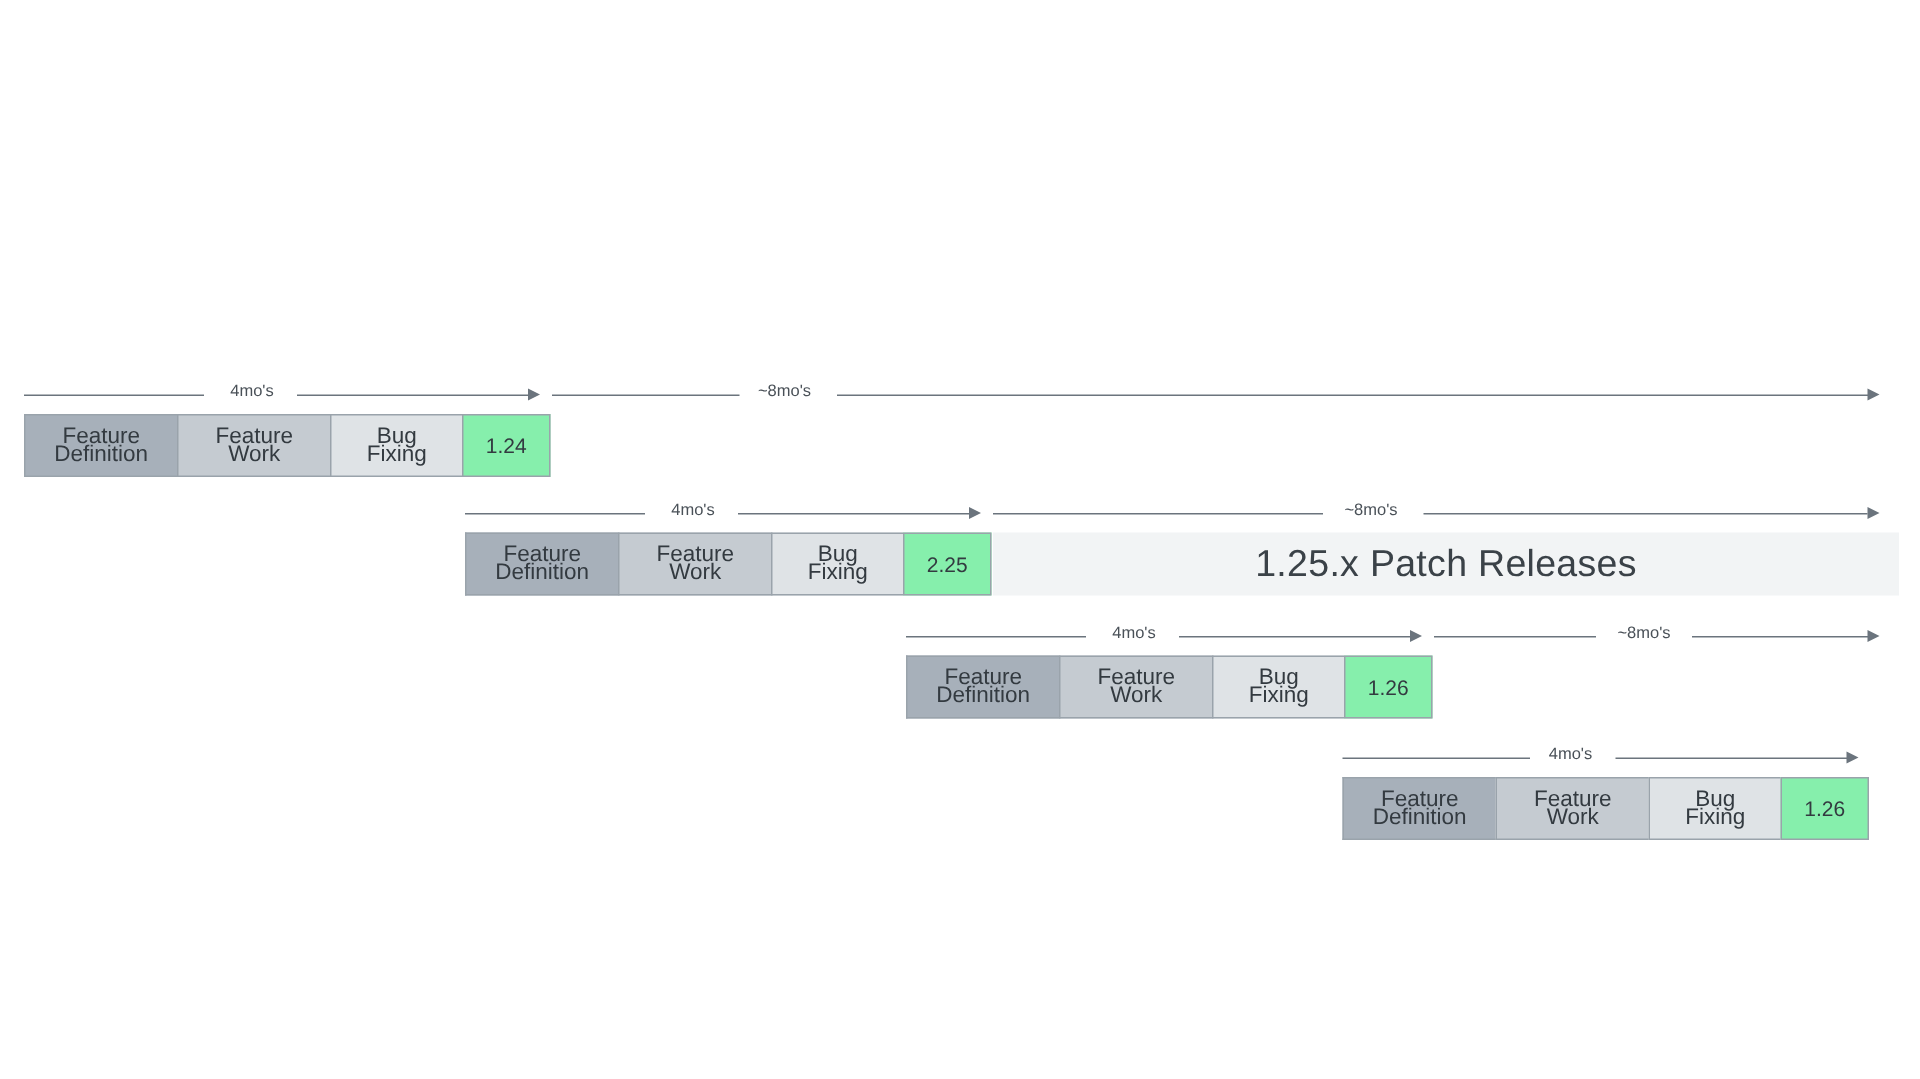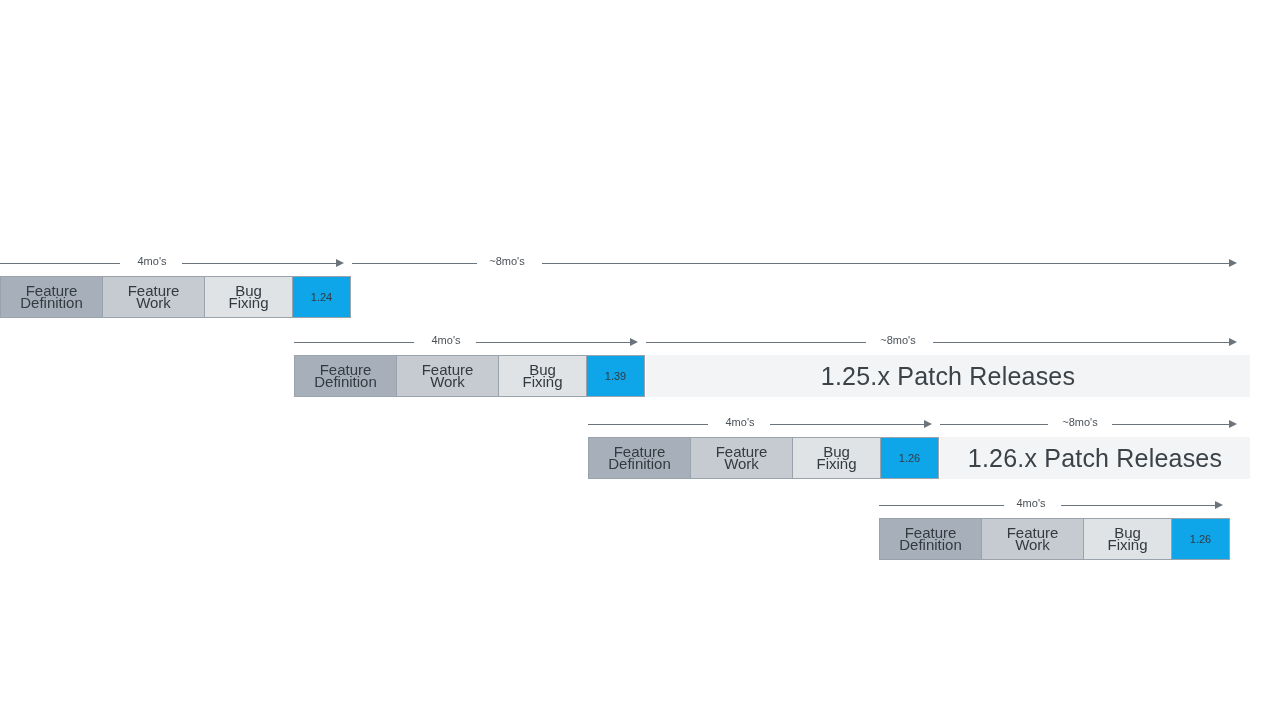--- a/index.html
+++ b/index.html
@@ -4,21 +4,21 @@
 <style>
   html,body{margin:0;padding:0;}
   body{
     width:1280px;height:719px;background:#ffffff;overflow:hidden;
     font-family:"Liberation Sans", sans-serif;
     color:#2b3137;
   }
   #stage{position:relative;width:1280px;height:719px;}
 
   
-  .row{position:absolute;height:90px;}
+  .row{position:absolute;height:90px;margin-left:16px;}
 
   
   .patch-bar{
     position:absolute;
     background:#f2f4f5;
     display:flex;align-items:center;justify-content:center;
   }
   .patch-bar-label{
     font-size:25px;
     font-weight:400;
@@ -37,21 +37,21 @@
     font-size:15px;
     line-height:12.5px;
     color:#333a40;
     box-sizing:border-box;
   }
   .phase:last-child{border-right:1px solid #9aa3ab;}
   .phase .txt{display:block;}
   .p-def{background:#a7b0ba;width:102px;}
   .p-work{background:#c5cbd1;width:102px;}
   .p-bug{background:#dfe3e6;width:88px;}
-  .p-ver{background:#0ea5e9;width:59px;font-size:11px;}
+  .p-ver{background:#86efac;width:59px;font-size:14px;}
 
   
   .dim{position:absolute;height:18px;}
   .dim .line{
     position:absolute;top:8px;height:1px;background:#6b747d;
   }
   .dim .lbl{
     position:absolute;top:0px;
     font-size:11px;color:#4a5158;white-space:nowrap;
     transform:translateX(-50%);
@@ -125,44 +125,41 @@
       <div class="phase p-def">
         <span class="txt"><span>Feature</span><br><span>Definition</span></span>
       </div>
       <div class="phase p-work">
         <span class="txt"><span>Feature</span><br><span>Work</span></span>
       </div>
       <div class="phase p-bug">
         <span class="txt"><span>Bug</span><br><span>Fixing</span></span>
       </div>
       <div class="phase p-ver">
-        <span class="txt">1.39</span>
+        <span class="txt">2.25</span>
       </div>
     </div>
   </div>
 
   <div class="row" style="left:588px;top:410px;width:662px;">
 
     <div class="dim" style="left:0px;top:6px;width:345px;">
       <div class="line" style="left:0px;width:120px;"></div>
       <div class="lbl" style="left:152px;">4mo's</div>
       <div class="line" style="left:182px;width:155px;"></div>
       <div class="head" style="left:336px;"></div>
     </div>
 
     <div class="dim" style="left:352px;top:6px;width:298px;">
       <div class="line" style="left:0px;width:108px;"></div>
       <div class="lbl" style="left:140px;">~8mo's</div>
       <div class="line" style="left:172px;width:118px;"></div>
       <div class="head" style="left:289px;"></div>
     </div>
 
-    <div class="patch-bar" style="left:352px;top:27px;width:310px;height:42px;">
-      <span class="patch-bar-label">1.26.x Patch Releases</span>
-    </div>
 
     <div class="phases" style="left:0px;top:27px;">
       <div class="phase p-def">
         <span class="txt"><span>Feature</span><br><span>Definition</span></span>
       </div>
       <div class="phase p-work">
         <span class="txt"><span>Feature</span><br><span>Work</span></span>
       </div>
       <div class="phase p-bug">
         <span class="txt"><span>Bug</span><br><span>Fixing</span></span>

